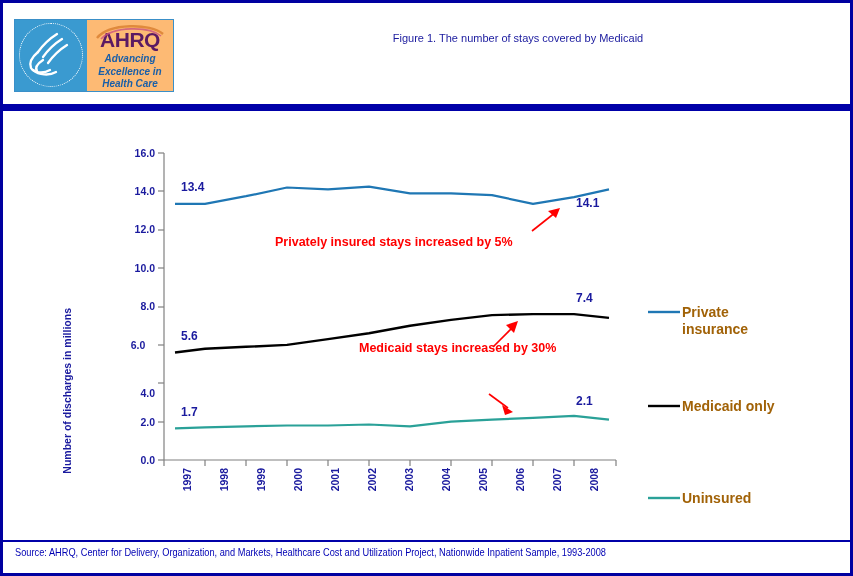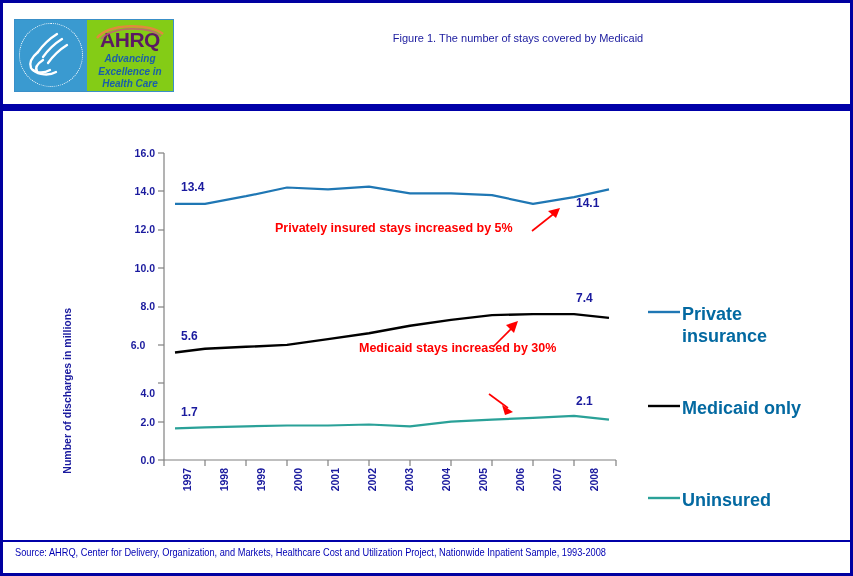--- a/index.html
+++ b/index.html
@@ -35,21 +35,21 @@
   }
   #logo-seal .ring {
     position: absolute; left: 4px; top: 3px;
     width: 64px; height: 64px;
     border-radius: 50%;
     border: 1px dotted #ffffff;
   }
   #logo-seal svg { position: absolute; left: 8px; top: 10px; }
   #logo-text {
     flex: 1; position: relative;
-    background: #84cc16;
+    background: #fdba74;
     display: flex; flex-direction: column;
     align-items: center; justify-content: flex-start;
     padding-top: 4px;
   }
   #ahrq-wordmark {
     font-size: 21px; font-weight: bold;
     color: #5b1a63; letter-spacing: -0.5px;
     font-family: "Liberation Sans", sans-serif;
     line-height: 1; margin-top: 5px;
   }
@@ -114,22 +114,22 @@
     white-space: nowrap;
   }
   .annotation {
     position: absolute;
     font-size: 12.5px; font-weight: bold;
     color: #ff0000;
     white-space: nowrap;
   }
   .legend-label {
     position: absolute;
-    font-size: 18px; font-weight: bold;
-    color: #0369a1;
+    font-size: 14px; font-weight: bold;
+    color: #a16207;
     line-height: 1.2;
     white-space: pre-line;
   }
 
   
   #footer-rule {
     position: absolute; left: 0px; top: 537px;
     width: 847px; height: 2px;
     background: #0000a8;
   }
@@ -267,21 +267,21 @@
       <line x1="645" y1="385" x2="677" y2="385" stroke="#2aa198" stroke-width="2.4"></line>
     </svg>
 
     <div class="point-label" style="left:178px; top:67px;">13.4</div>
     <div class="point-label" style="left:573px; top:83px;">14.1</div>
     <div class="point-label" style="left:178px; top:216px;">5.6</div>
     <div class="point-label" style="left:573px; top:178px;">7.4</div>
     <div class="point-label" style="left:178px; top:292px;">1.7</div>
     <div class="point-label" style="left:573px; top:281px;">2.1</div>
 
-    <div class="annotation" style="left:272px; top:108px;">Privately insured stays increased by 5%</div>
+    <div class="annotation" style="left:272px; top:122px;">Privately insured stays increased by 5%</div>
     <div class="annotation" style="left:356px; top:228px;">Medicaid stays increased by 30%</div>
 
     <div class="legend-label" style="left:679px; top:191px;">Private
 insurance</div>
     <div class="legend-label" style="left:679px; top:285px;">Medicaid only</div>
     <div class="legend-label" style="left:679px; top:377px;">Uninsured</div>
   </div>
 
   <div id="footer-rule"></div>
   <div id="source">Source:  AHRQ, Center for Delivery, Organization, and Markets, Healthcare Cost and Utilization Project, Nationwide Inpatient Sample, 1993-2008</div>

